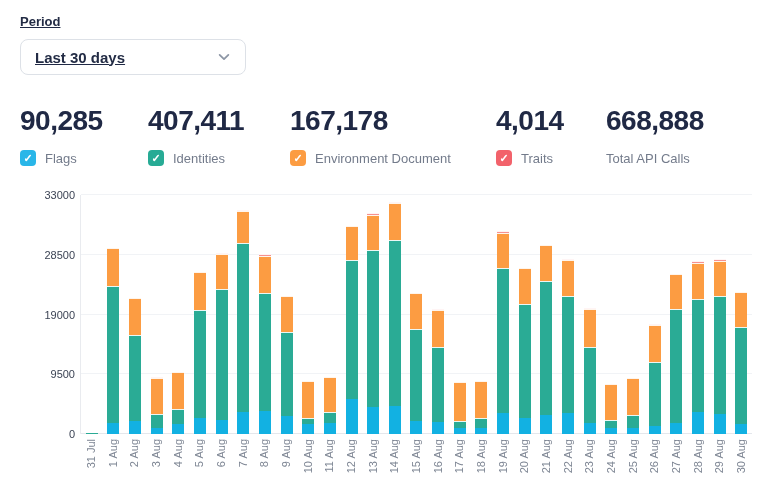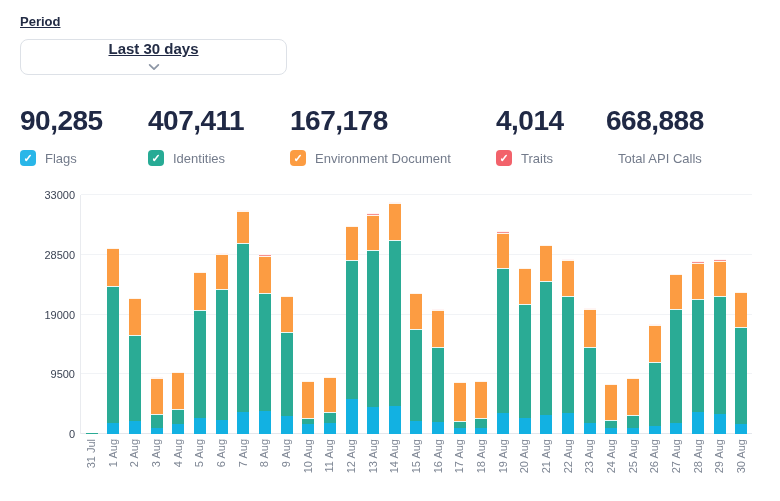--- a/index.html
+++ b/index.html
@@ -7,35 +7,35 @@
     font-family: "Liberation Sans", sans-serif; color: #202945; overflow: hidden; }
   .page { padding: 14px 0 0 20px; width: 780px; }
 
   
   .filters { display: flex; text-decoration: underline; }
   .filter { margin-right: 22px; }
   .filter-label { font-size: 13px; font-weight: 700; color: #232c45; margin-bottom: 10px; }
   .select { height: 36px; border: 1px solid #dde1e7; border-radius: 8px; background: #fff;
     display: flex; align-items: center; justify-content: space-between; padding: 0 14px;
     cursor: pointer; }
-  .select-period { width: 267px; flex-direction: column; }
+  .select-period { width: 226px; }
   .select-project { width: 221px; }
   .select-value { font-size: 15px; font-weight: 700; color: #232c45; }
   .chev { width: 14px; height: 14px; flex: 0 0 auto; }
 
   
   .stats { display: flex; margin-top: 30px; }
   .stat { flex: 0 0 auto; }
   .stat-value { font-size: 28px; font-weight: 700; color: #202945; line-height: 32px; letter-spacing: -0.5px; }
   .stat-legend { display: flex; align-items: center; margin-top: 12px; height: 18px; }
   .checkbox { width: 16px; height: 16px; border-radius: 4px; margin-right: 9px;
     display: inline-flex; align-items: center; justify-content: center; cursor: pointer; }
   .checkbox .tick { color: #fff; font-size: 11px; font-weight: 700; line-height: 1; }
   .stat-label { font-size: 13px; color: #737b8b; }
-  .no-box { margin-left: 12px; }
+  .no-box { margin-left: 0; }
 
   
   .chart { margin-top: 28px; width: 752px; }
   .chart-body { display: flex; }
   .y-axis { width: 60px; position: relative; height: 239px; flex: 0 0 auto; }
   .y-tick { position: absolute; right: 5px; transform: translateY(50%); font-size: 11px;
     color: #3b4354; }
   .plot { position: relative; width: 672px; height: 239px; border-left: 1px solid #e9ebef; }
   .gridline { position: absolute; left: 0; right: 0; height: 1px; background: #f1f3f6; }
   .gridline.zero { background: #e4e7ec; }

